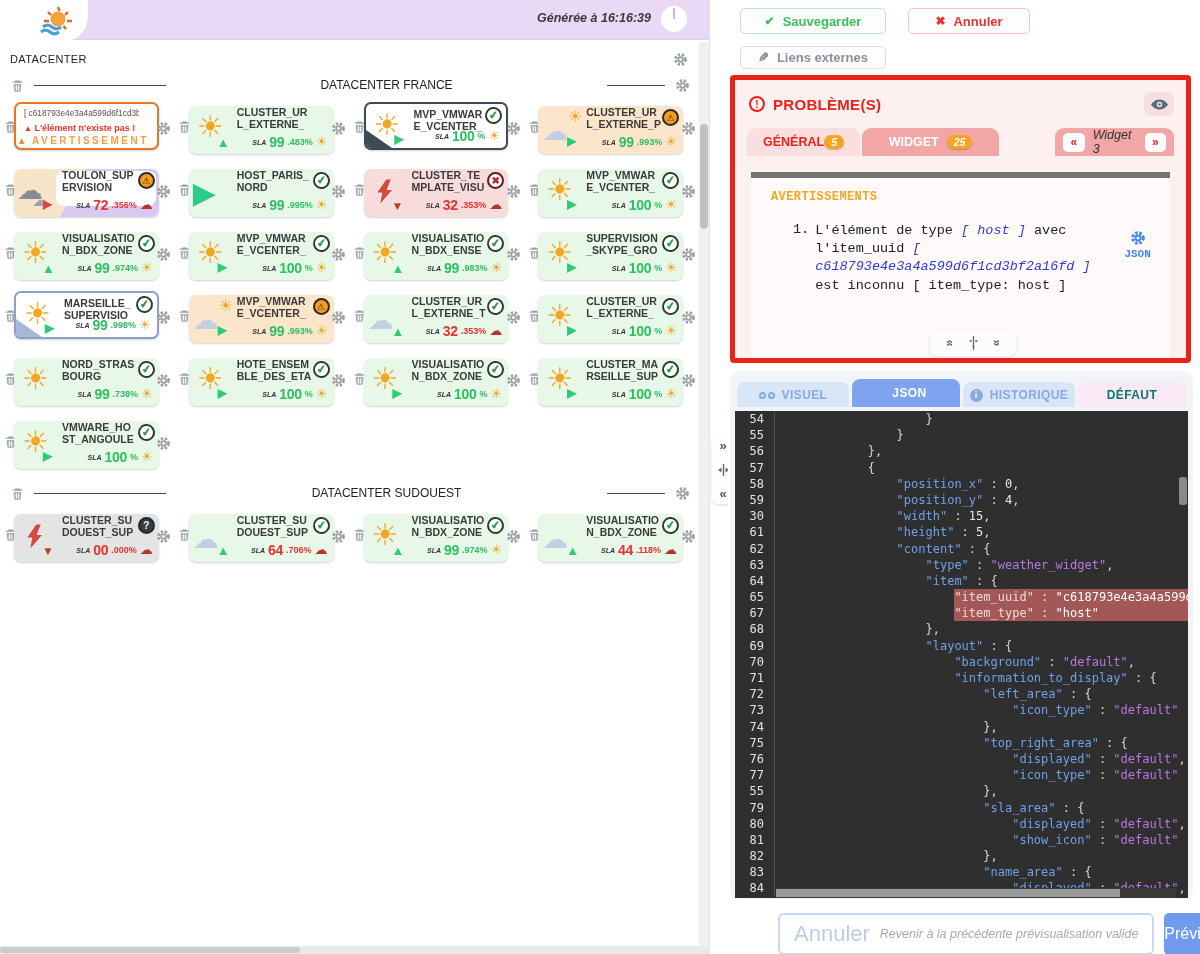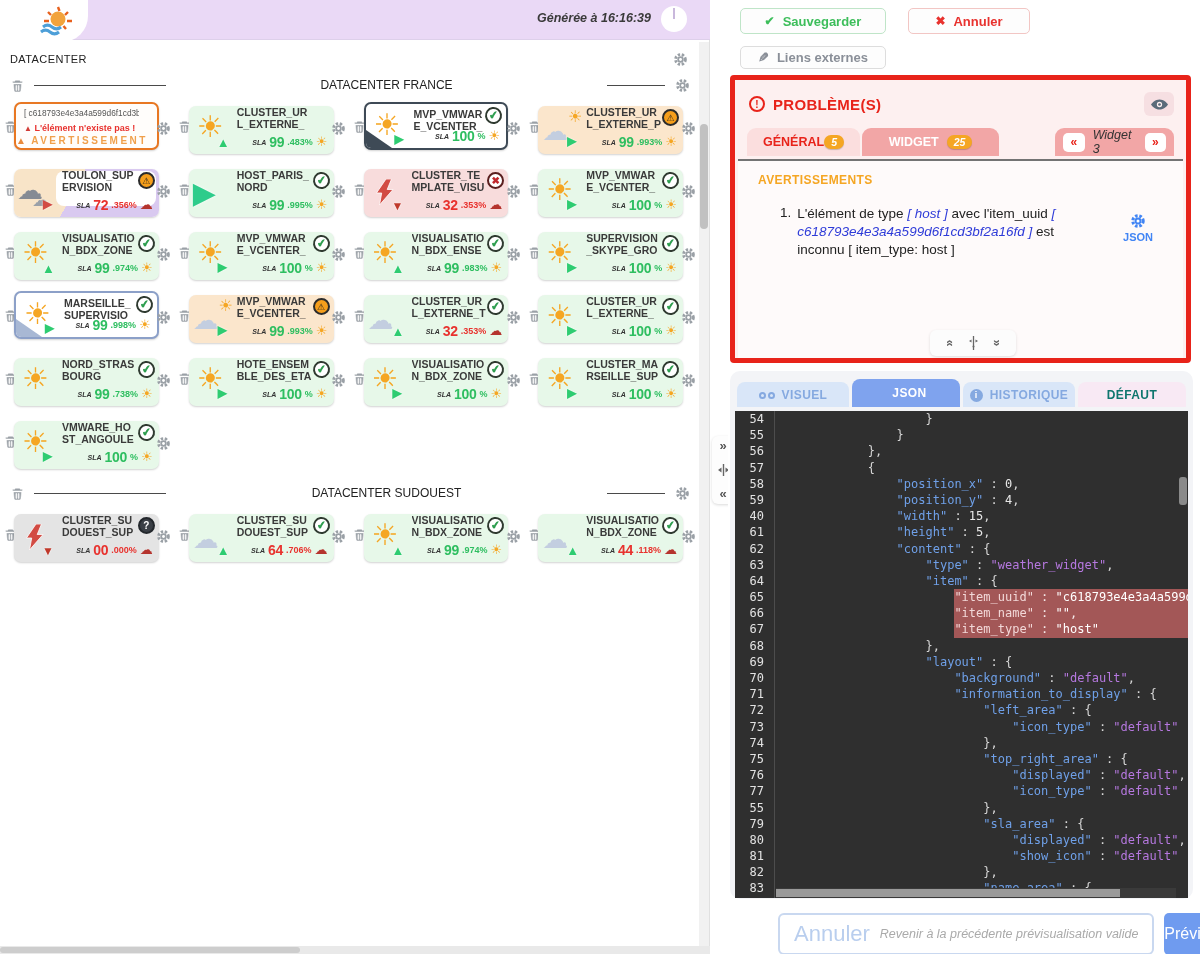--- a/index.html
+++ b/index.html
@@ -66,21 +66,21 @@
   .sla-int{font-size:14px;font-weight:bold;letter-spacing:-.3px;}
   .sla-dec{font-size:9px;font-weight:bold;}
   .sla-ok .sla-int,.sla-ok .sla-dec{color:#2ebe60;}
   .sla-bad .sla-int,.sla-bad .sla-dec{color:#e8322e;}
   .mini-sun{font-size:13px;color:#f5a623;line-height:10px;}
   .mini-rain{font-size:13px;color:#b5342e;line-height:10px;}
 
   .m-uuid{margin:4px 18px 0 8px;font-size:8.3px;color:#555;white-space:nowrap;overflow:hidden;}
   .m-err{margin:5px 18px 0 8px;font-size:9px;color:#e8322e;font-weight:bold;}
   .m-err .tri{color:#d23b35;font-size:8px;}
-  .m-banner{position:absolute;left:0;right:0;bottom:2px;text-align:left;font-size:10px;font-weight:bold;color:#f0a04c;letter-spacing:2.5px;}
+  .m-banner{position:absolute;left:0;right:8px;bottom:2px;text-align:right;font-size:10px;font-weight:bold;color:#f0a04c;letter-spacing:2.5px;}
   .m-banner .tri{color:#e98a3c;letter-spacing:0;}
 
   .lp-vscroll{position:absolute;right:0;top:42px;bottom:8px;width:10px;background:#f1f1f1;}
   .lp-vscroll .thumb{position:absolute;left:1px;top:82px;width:8px;height:105px;background:#c1c1c1;border-radius:4px;}
   .lp-hscroll{position:absolute;left:0;bottom:0;width:710px;height:8px;background:#e9e9e9;}
   .lp-hscroll .thumb{position:absolute;left:0;top:1px;height:6px;width:300px;background:#cdcdcd;border-radius:3px;}
 
   
   .divider{position:absolute;left:710px;top:0;width:18px;height:954px;background:#fff;}
   .div-controls{position:absolute;left:2px;top:436px;width:22px;background:#fdfdfd;border-radius:6px;box-shadow:0 1px 3px rgba(0,0,0,.15);padding:4px 0;display:flex;flex-direction:column;align-items:center;gap:12px;}
@@ -102,21 +102,21 @@
   .pp-icon{display:inline-flex;align-items:center;justify-content:center;width:16px;height:16px;border:2px solid #e8231a;border-radius:50%;color:#e8231a;font-size:10px;font-weight:bold;margin-right:8px;}
   .pp-title{font-size:15px;font-weight:bold;color:#e8231a;letter-spacing:.3px;}
   .pp-eye{margin-left:auto;width:30px;height:24px;background:#f6dfe2;border-radius:6px;display:flex;align-items:center;justify-content:center;cursor:pointer;}
   .pp-tabs{display:flex;align-items:flex-end;margin:12px 12px 0 12px;height:28px;}
   .tab-general{display:flex;align-items:center;gap:0;background:#fbdede;border-radius:9px 9px 0 0;padding:0 16px;height:28px;font-size:12.5px;font-weight:bold;color:#e8231a;cursor:pointer;}
   .tab-widget{display:flex;align-items:center;gap:8px;background:#f2a6a6;border-radius:9px 9px 0 0;padding:0 18px;height:28px;font-size:12.5px;font-weight:bold;color:#fff;margin-left:2px;width:152px;justify-content:center;cursor:pointer;}
   .badge-num{background:#f5a623;color:#fff;border-radius:9px;padding:1px 7px;font-size:10.5px;font-weight:bold;font-style:italic;box-shadow:0 1px 1px rgba(0,0,0,.2);}
   .tab-nav{display:flex;align-items:center;gap:8px;background:#f2a6a6;border-radius:9px 9px 0 0;padding:0 8px;height:28px;margin-left:56px;cursor:default;}
   .nav-btn{width:24px;height:19px;background:#fff;border-radius:5px;color:#e8231a;font-weight:bold;font-size:12px;display:flex;align-items:center;justify-content:center;cursor:pointer;}
   .nav-label{font-size:12.5px;font-style:italic;color:#333;}
-  .pp-body{background:#fefafa;border-top:2px solid #737373;margin:3px;height:100%;padding:12px 10px 0 20px;}
+  .pp-body{background:#fefafa;border-top:6px solid #737373;margin:16px;height:100%;padding:12px 10px 0 20px;font-family:Liberation Mono, monospace;}
   .warn-title{font-size:12px;font-weight:bold;color:#f5a623;letter-spacing:.4px;}
   .warn-row{display:flex;margin-top:18px;}
   .warn-list{flex:1;display:flex;gap:6px;padding-left:22px;}
   .warn-num{font-size:13.5px;color:#222;}
   .warn-text{font-size:13.5px;color:#222;line-height:1.35;width:300px;}
   .warn-text .em{color:#2e3bd8;font-style:italic;}
   .json-action{width:70px;display:flex;flex-direction:column;align-items:center;gap:2px;margin-top:8px;cursor:pointer;}
   .json-action .lbl{font-size:11px;font-weight:bold;color:#4285f4;}
 
   .collapse-card{position:absolute;left:202px;top:330px;width:86px;height:26px;background:#fcfcfc;border-radius:6px;box-shadow:0 1px 3px rgba(0,0,0,.12);display:flex;align-items:center;justify-content:center;gap:14px;z-index:5;}
@@ -1135,21 +1135,21 @@
           </div>
           <div class="code-line">
             <span class="ln">58</span>
             <span class="lc"><span class="ind">                </span><span class="seg"><span class="tk-k">"position_x"</span><span class="tk-p"> :</span><span class="tk-p"> </span><span class="tk-n">0</span><span class="tk-p">,</span></span></span>
           </div>
           <div class="code-line">
             <span class="ln">59</span>
             <span class="lc"><span class="ind">                </span><span class="seg"><span class="tk-k">"position_y"</span><span class="tk-p"> :</span><span class="tk-p"> </span><span class="tk-n">4</span><span class="tk-p">,</span></span></span>
           </div>
           <div class="code-line">
-            <span class="ln">40</span>
+            <span class="ln">30</span>
             <span class="lc"><span class="ind">                </span><span class="seg"><span class="tk-k">"width"</span><span class="tk-p"> :</span><span class="tk-p"> </span><span class="tk-n">15</span><span class="tk-p">,</span></span></span>
           </div>
           <div class="code-line">
             <span class="ln">61</span>
             <span class="lc"><span class="ind">                </span><span class="seg"><span class="tk-k">"height"</span><span class="tk-p"> :</span><span class="tk-p"> </span><span class="tk-n">5</span><span class="tk-p">,</span></span></span>
           </div>
           <div class="code-line">
             <span class="ln">62</span>
             <span class="lc"><span class="ind">                </span><span class="seg"><span class="tk-k">"content"</span><span class="tk-p"> :</span><span class="tk-p"> {</span></span></span>
           </div>
@@ -1157,24 +1157,20 @@
             <span class="ln">63</span>
             <span class="lc"><span class="ind">                    </span><span class="seg"><span class="tk-k">"type"</span><span class="tk-p"> :</span><span class="tk-p"> </span><span class="tk-s">"weather_widget"</span><span class="tk-p">,</span></span></span>
           </div>
           <div class="code-line">
             <span class="ln">64</span>
             <span class="lc"><span class="ind">                    </span><span class="seg"><span class="tk-k">"item"</span><span class="tk-p"> :</span><span class="tk-p"> {</span></span></span>
           </div>
           <div class="code-line">
             <span class="ln">65</span>
             <span class="lc"><span class="ind">                        </span><span class="seg hl"><span class="tk-k">"item_uuid"</span><span class="tk-p"> :</span><span class="tk-p"> </span><span class="tk-s">"c618793e4e3a4a599d6f1cd3bf2a16fd"</span></span></span>
-          </div>
-          <div class="code-line">
-            <span class="ln">66</span>
-            <span class="lc"><span class="ind">                        </span><span class="seg hl"><span class="tk-k">"item_name"</span><span class="tk-p"> :</span><span class="tk-p"> </span><span class="tk-s">""</span><span class="tk-p">,</span></span></span>
           </div>
           <div class="code-line">
             <span class="ln">67</span>
             <span class="lc"><span class="ind">                        </span><span class="seg hl"><span class="tk-k">"item_type"</span><span class="tk-p"> :</span><span class="tk-p"> </span><span class="tk-s">"host"</span></span></span>
           </div>
           <div class="code-line">
             <span class="ln">68</span>
             <span class="lc"><span class="ind">                    </span><span class="seg"><span class="tk-p">},</span></span></span>
           </div>
           <div class="code-line">

